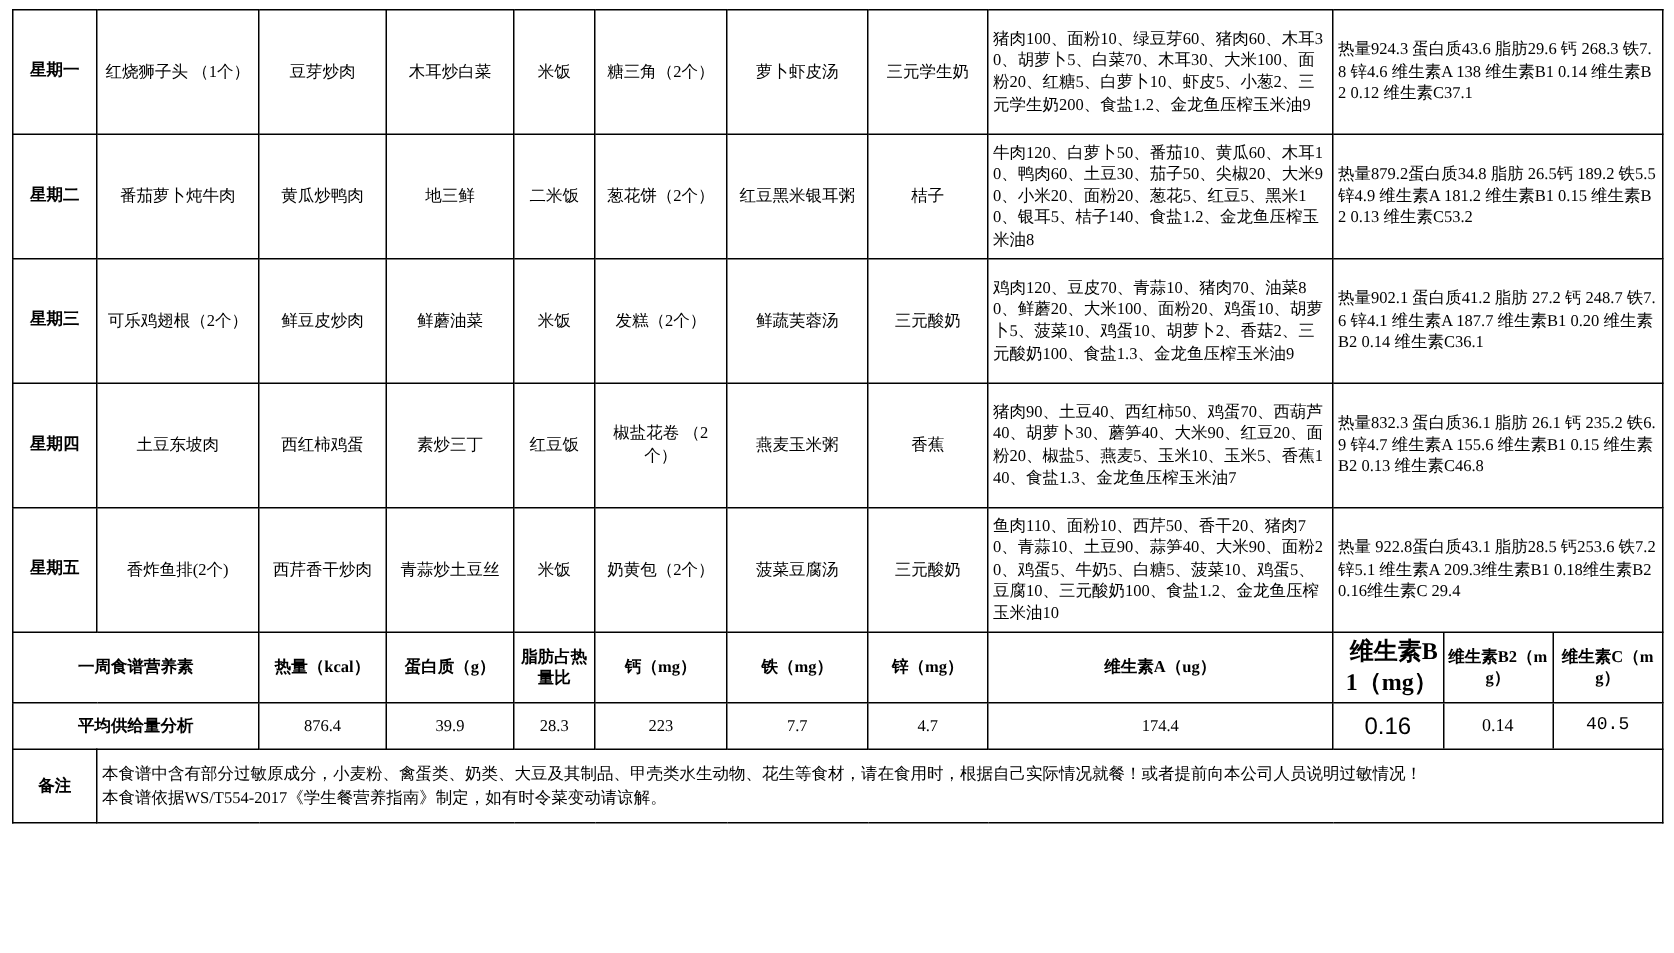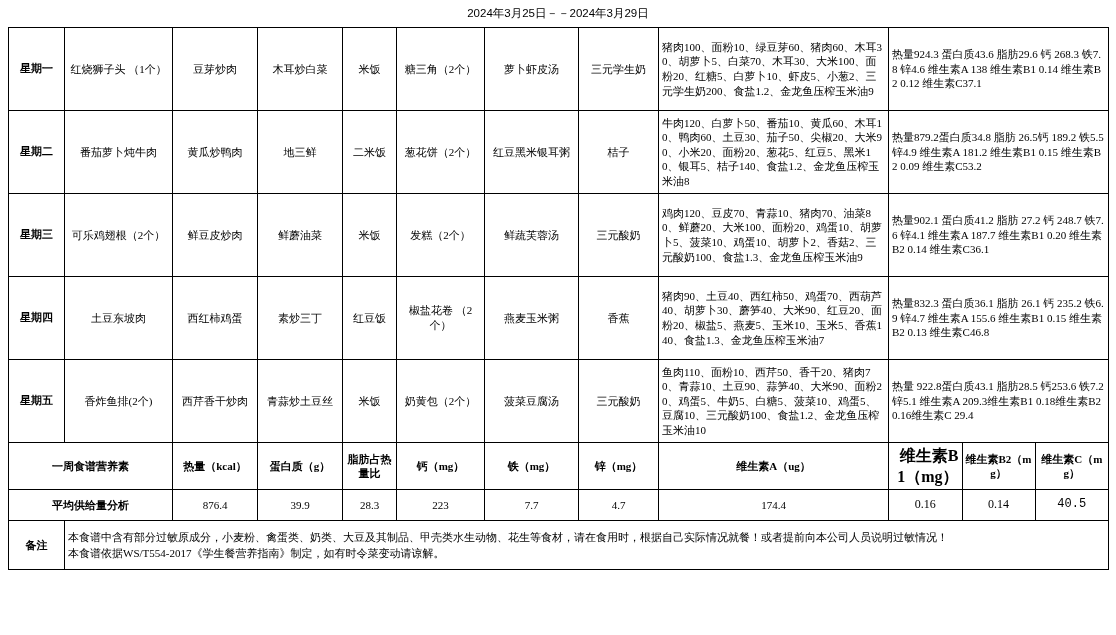--- a/index.html
+++ b/index.html
@@ -118,21 +118,20 @@
     padding: 4px 6px;
     font-family: "Liberation Serif", serif;
   }
   .remark-text div { margin: 1px 0; }
 </style>
 </head>
 <body>
 
 <div class="page">
 
-  <div class="doc-subtitle">2024年3月25日－－2024年3月29日</div>
 
   <table class="menu">
     <colgroup>
       <col style="width:56px">
       <col style="width:108px">
       <col style="width:85px">
       <col style="width:85px">
       <col style="width:54px">
       <col style="width:88px">
       <col style="width:94px">
@@ -158,21 +157,21 @@
       <tr class="row-day">
         <td class="daycell">星期二</td>
         <td class="dishcell">番茄萝卜炖牛肉</td>
         <td class="dishcell">黄瓜炒鸭肉</td>
         <td class="dishcell">地三鲜</td>
         <td class="dishcell">二米饭</td>
         <td class="dishcell">葱花饼（2个）</td>
         <td class="dishcell">红豆黑米银耳粥</td>
         <td class="dishcell">桔子</td>
         <td class="ingcell">牛肉120、白萝卜50、番茄10、黄瓜60、木耳10、鸭肉60、土豆30、茄子50、尖椒20、大米90、小米20、面粉20、葱花5、红豆5、黑米10、银耳5、桔子140、食盐1.2、金龙鱼压榨玉米油8</td>
-        <td class="nutcell">热量879.2蛋白质34.8 脂肪 26.5钙 189.2 铁5.5 锌4.9 维生素A 181.2 维生素B1 0.15 维生素B2 0.09 维生素C53.2</td>
+        <td class="nutcell">热量879.2蛋白质34.8 脂肪 26.5钙 189.2 铁5.5 锌4.9 维生素A 181.2 维生素B1 0.15 维生素B2 0.13 维生素C53.2</td>
       </tr>
 
       <tr class="row-day">
         <td class="daycell">星期三</td>
         <td class="dishcell">可乐鸡翅根（2个）</td>
         <td class="dishcell">鲜豆皮炒肉</td>
         <td class="dishcell">鲜蘑油菜</td>
         <td class="dishcell">米饭</td>
         <td class="dishcell">发糕（2个）</td>
         <td class="dishcell">鲜蔬芙蓉汤</td>
@@ -235,21 +234,21 @@
         <td>39.9</td>
         <td>28.3</td>
         <td>223</td>
         <td>7.7</td>
         <td>4.7</td>
         <td>174.4</td>
         <td style="padding:0">
           <table style="border-collapse:collapse;width:100%;table-layout:fixed">
             <tbody>
                 <tr>
-              <td style="border:0;border-right:1px solid #000;text-align:center;font-size:12px;font-family:Liberation Serif, serif;">0.16</td>
+              <td style="border:0;border-right:1px solid #000;text-align:center;font-size:16px;font-family:Liberation Sans, sans-serif;">0.16</td>
               <td style="border:0;border-right:1px solid #000;text-align:center;font-size:12px;font-family:'Liberation Serif',serif;">0.14</td>
               <td style="border:0;text-align:center;font-size:12px;font-family:Liberation Mono, monospace;">40.5</td>
             </tr>
           </tbody>
             </table>
         </td>
       </tr>
 
       <tr>
         <td class="remark-label" style="height:44px">备注</td>

